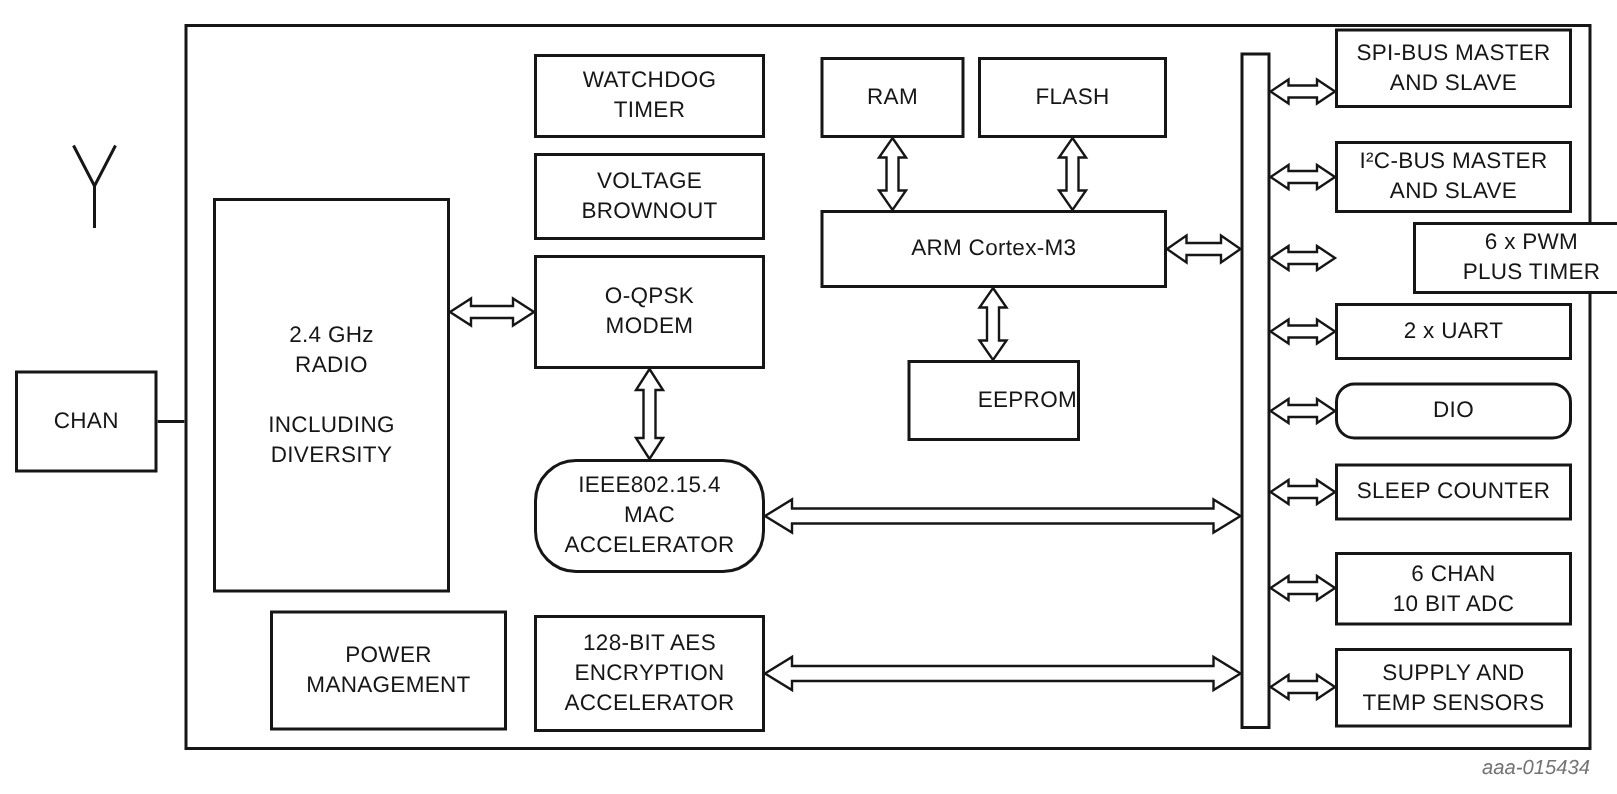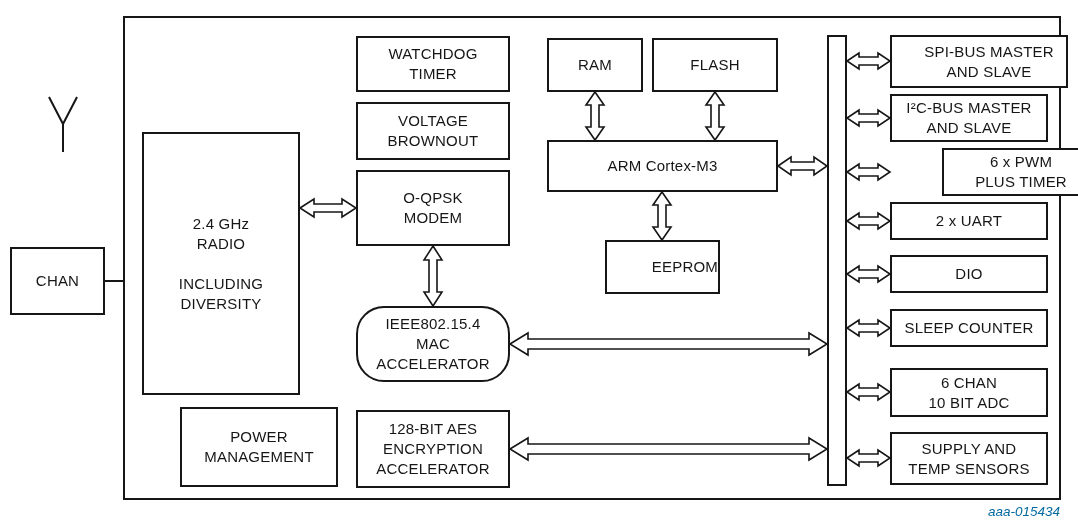--- a/index.html
+++ b/index.html
@@ -17,21 +17,21 @@
     z-index:2;
   }
   .busbar{
     position:absolute;border:2px solid #161616;background:#ffffff;z-index:2;
   }
   .wires{position:absolute;left:0;top:0;z-index:3;pointer-events:none;}
   .wires .ln{stroke:#161616;stroke-width:2;fill:none;}
   .wires .arrow{fill:#ffffff;stroke:#161616;stroke-width:1.6;stroke-linejoin:miter;}
   .caption{
     position:absolute;right:18px;top:504px;font-size:13.5px;font-style:italic;
-    color:#0369a1;z-index:2;
+    color:#737373;z-index:2;
   }
 </style>
 </head>
 <body>
 
 <div class="canvas">
 
   <div class="boundary" style="left:123px;top:16px;width:934px;height:480px;"></div>
 
   <div class="box" style="left:10px;top:247px;width:91px;height:64px;">
@@ -81,36 +81,36 @@
   </div>
   <div class="box" style="left:547px;top:140px;width:227px;height:48px;">
     <span>ARM Cortex-M3</span>
   </div>
   <div class="box" style="left:605px;top:240px;width:111px;height:50px;justify-content:flex-end;">
     <span>EEPROM</span>
   </div>
 
   <div class="busbar" style="left:827px;top:35px;width:16px;height:447px;"></div>
 
-  <div class="box" style="left:890px;top:35px;width:154px;height:49px;padding-left:20px;">
+  <div class="box" style="left:890px;top:19px;width:154px;height:49px;">
     <span>SPI-BUS MASTER
 AND SLAVE</span>
   </div>
   <div class="box" style="left:890px;top:94px;width:154px;height:44px;">
     <span>I²C-BUS MASTER
 AND SLAVE</span>
   </div>
   <div class="box" style="left:942px;top:148px;width:154px;height:44px;">
     <span>6 x PWM
 PLUS TIMER</span>
   </div>
   <div class="box" style="left:890px;top:202px;width:154px;height:34px;">
     <span>2 x UART</span>
   </div>
-  <div class="box" style="left:890px;top:255px;width:154px;height:34px;">
+  <div class="box" style="left:890px;top:255px;width:154px;height:34px;border-radius:13px;">
     <span>DIO</span>
   </div>
   <div class="box" style="left:890px;top:309px;width:154px;height:34px;">
     <span>SLEEP COUNTER</span>
   </div>
   <div class="box" style="left:890px;top:368px;width:154px;height:45px;">
     <span>6 CHAN
 10 BIT ADC</span>
   </div>
   <div class="box" style="left:890px;top:432px;width:154px;height:49px;">

